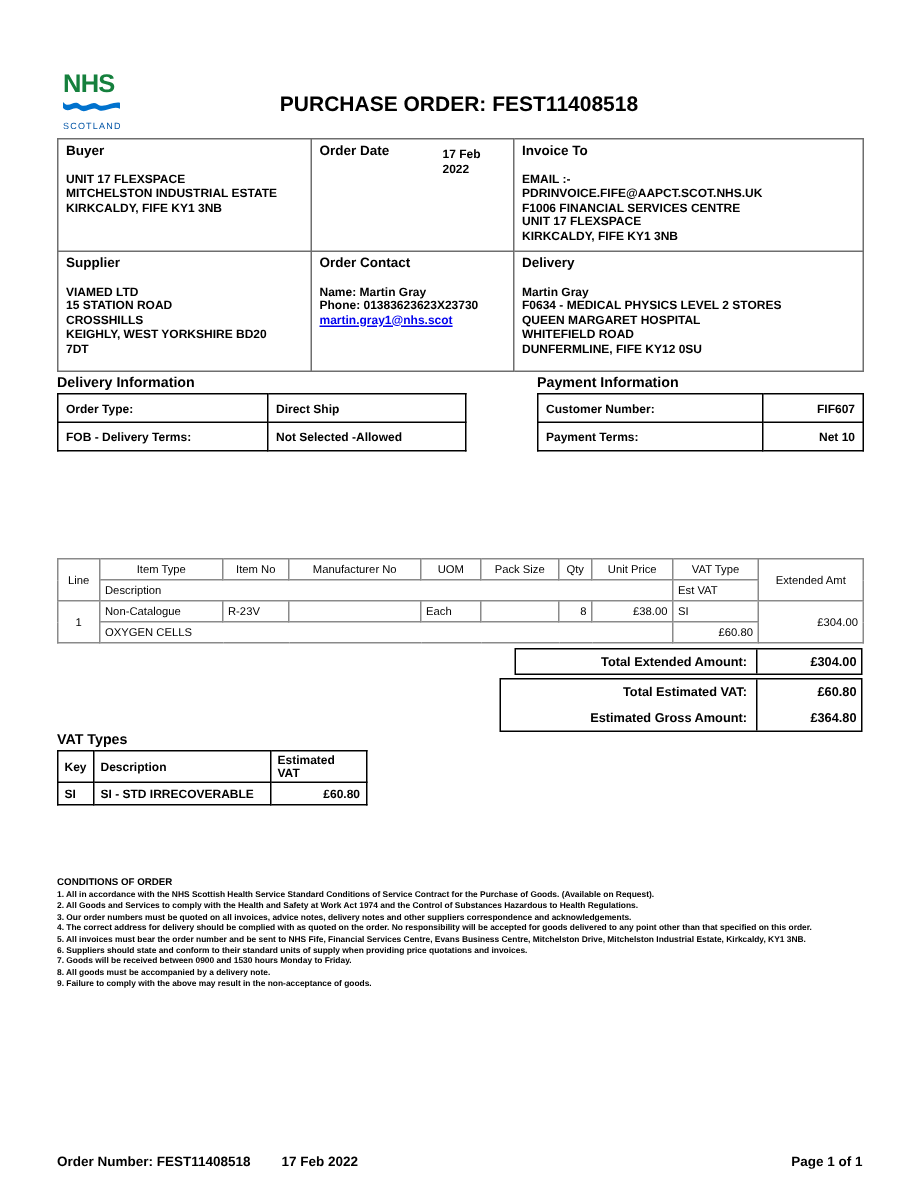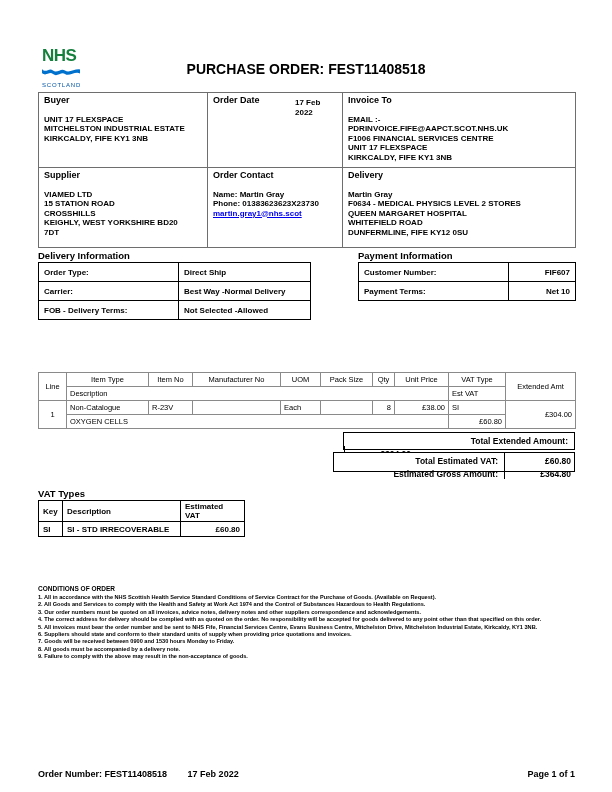--- a/index.html
+++ b/index.html
@@ -37,26 +37,26 @@
   td.kv-val-r { text-align:right; }
 
   
   table.items { position:absolute; left:38px; top:372px; width:537px; border-collapse:collapse; table-layout:fixed; }
   table.items td, table.items th { border:1px solid #8a8a8a; font-size:7.5px; font-weight:normal; padding:1px 3px; height:14px; vertical-align:middle; }
   table.items th { text-align:center; }
   table.items th.al { text-align:left; }
   td.c { text-align:center; } td.r { text-align:right; } td.l { text-align:left; }
 
   
-  .tot-box { position:absolute; border:1.5px solid #000; display:flex; background:#fff;flex-direction:column; }
+  .tot-box { position:absolute; border:1.5px solid #000; display:flex; background:#fff; }
   .tot-row { display:flex; flex:1; }
   .tot-label { flex:1; text-align:right; font-size:8.5px; font-weight:bold; padding:3px 6px 0 0; }
   .tot-value { width:70px; border-left:1.5px solid #000; text-align:right; font-size:8.5px; font-weight:bold; padding:3px 3px 0 0; }
   .tot-box.one { left:343px; top:432px; width:232px; height:18px; }
-  .tot-box.two { left:333px; top:452px; width:242px; height:20px; flex-direction:column; }
+  .tot-box.two { left:333px; top:452px; width:242px; height:36px; flex-direction:column; }
   .tot-box.two .tot-row { height:18px; }
 
   
   table.vat { position:absolute; left:38px; top:500px; width:206px; border-collapse:collapse; table-layout:fixed; }
   table.vat td { border:1.5px solid #000; font-size:8px; font-weight:bold; padding:1px 4px; height:15px; vertical-align:middle; }
 
   
   .conditions { position:absolute; left:38px; top:585px; width:537px; }
   .cond-head { font-size:6.5px; font-weight:bold; margin-bottom:2px; }
   .cond-item { font-size:5.6px; font-weight:bold; line-height:7.4px; }
@@ -140,24 +140,20 @@
   <div class="sec-head" style="left:38px; top:250px;">Delivery Information</div>
   <table class="kv deliv">
     <colgroup>
         <col style="width:140px">
         <col style="width:132px">
       </colgroup>
     <tbody>
         <tr>
       <td>Order Type:</td>
       <td>Direct Ship</td>
-    </tr>
-    <tr>
-      <td>Carrier:</td>
-      <td>Best Way  -Normal Delivery</td>
     </tr>
     <tr>
       <td>FOB - Delivery Terms:</td>
       <td>Not Selected  -Allowed</td>
     </tr>
   </tbody>
     </table>
 
   <div class="sec-head" style="left:358px; top:250px;">Payment Information</div>
   <table class="kv pay">

